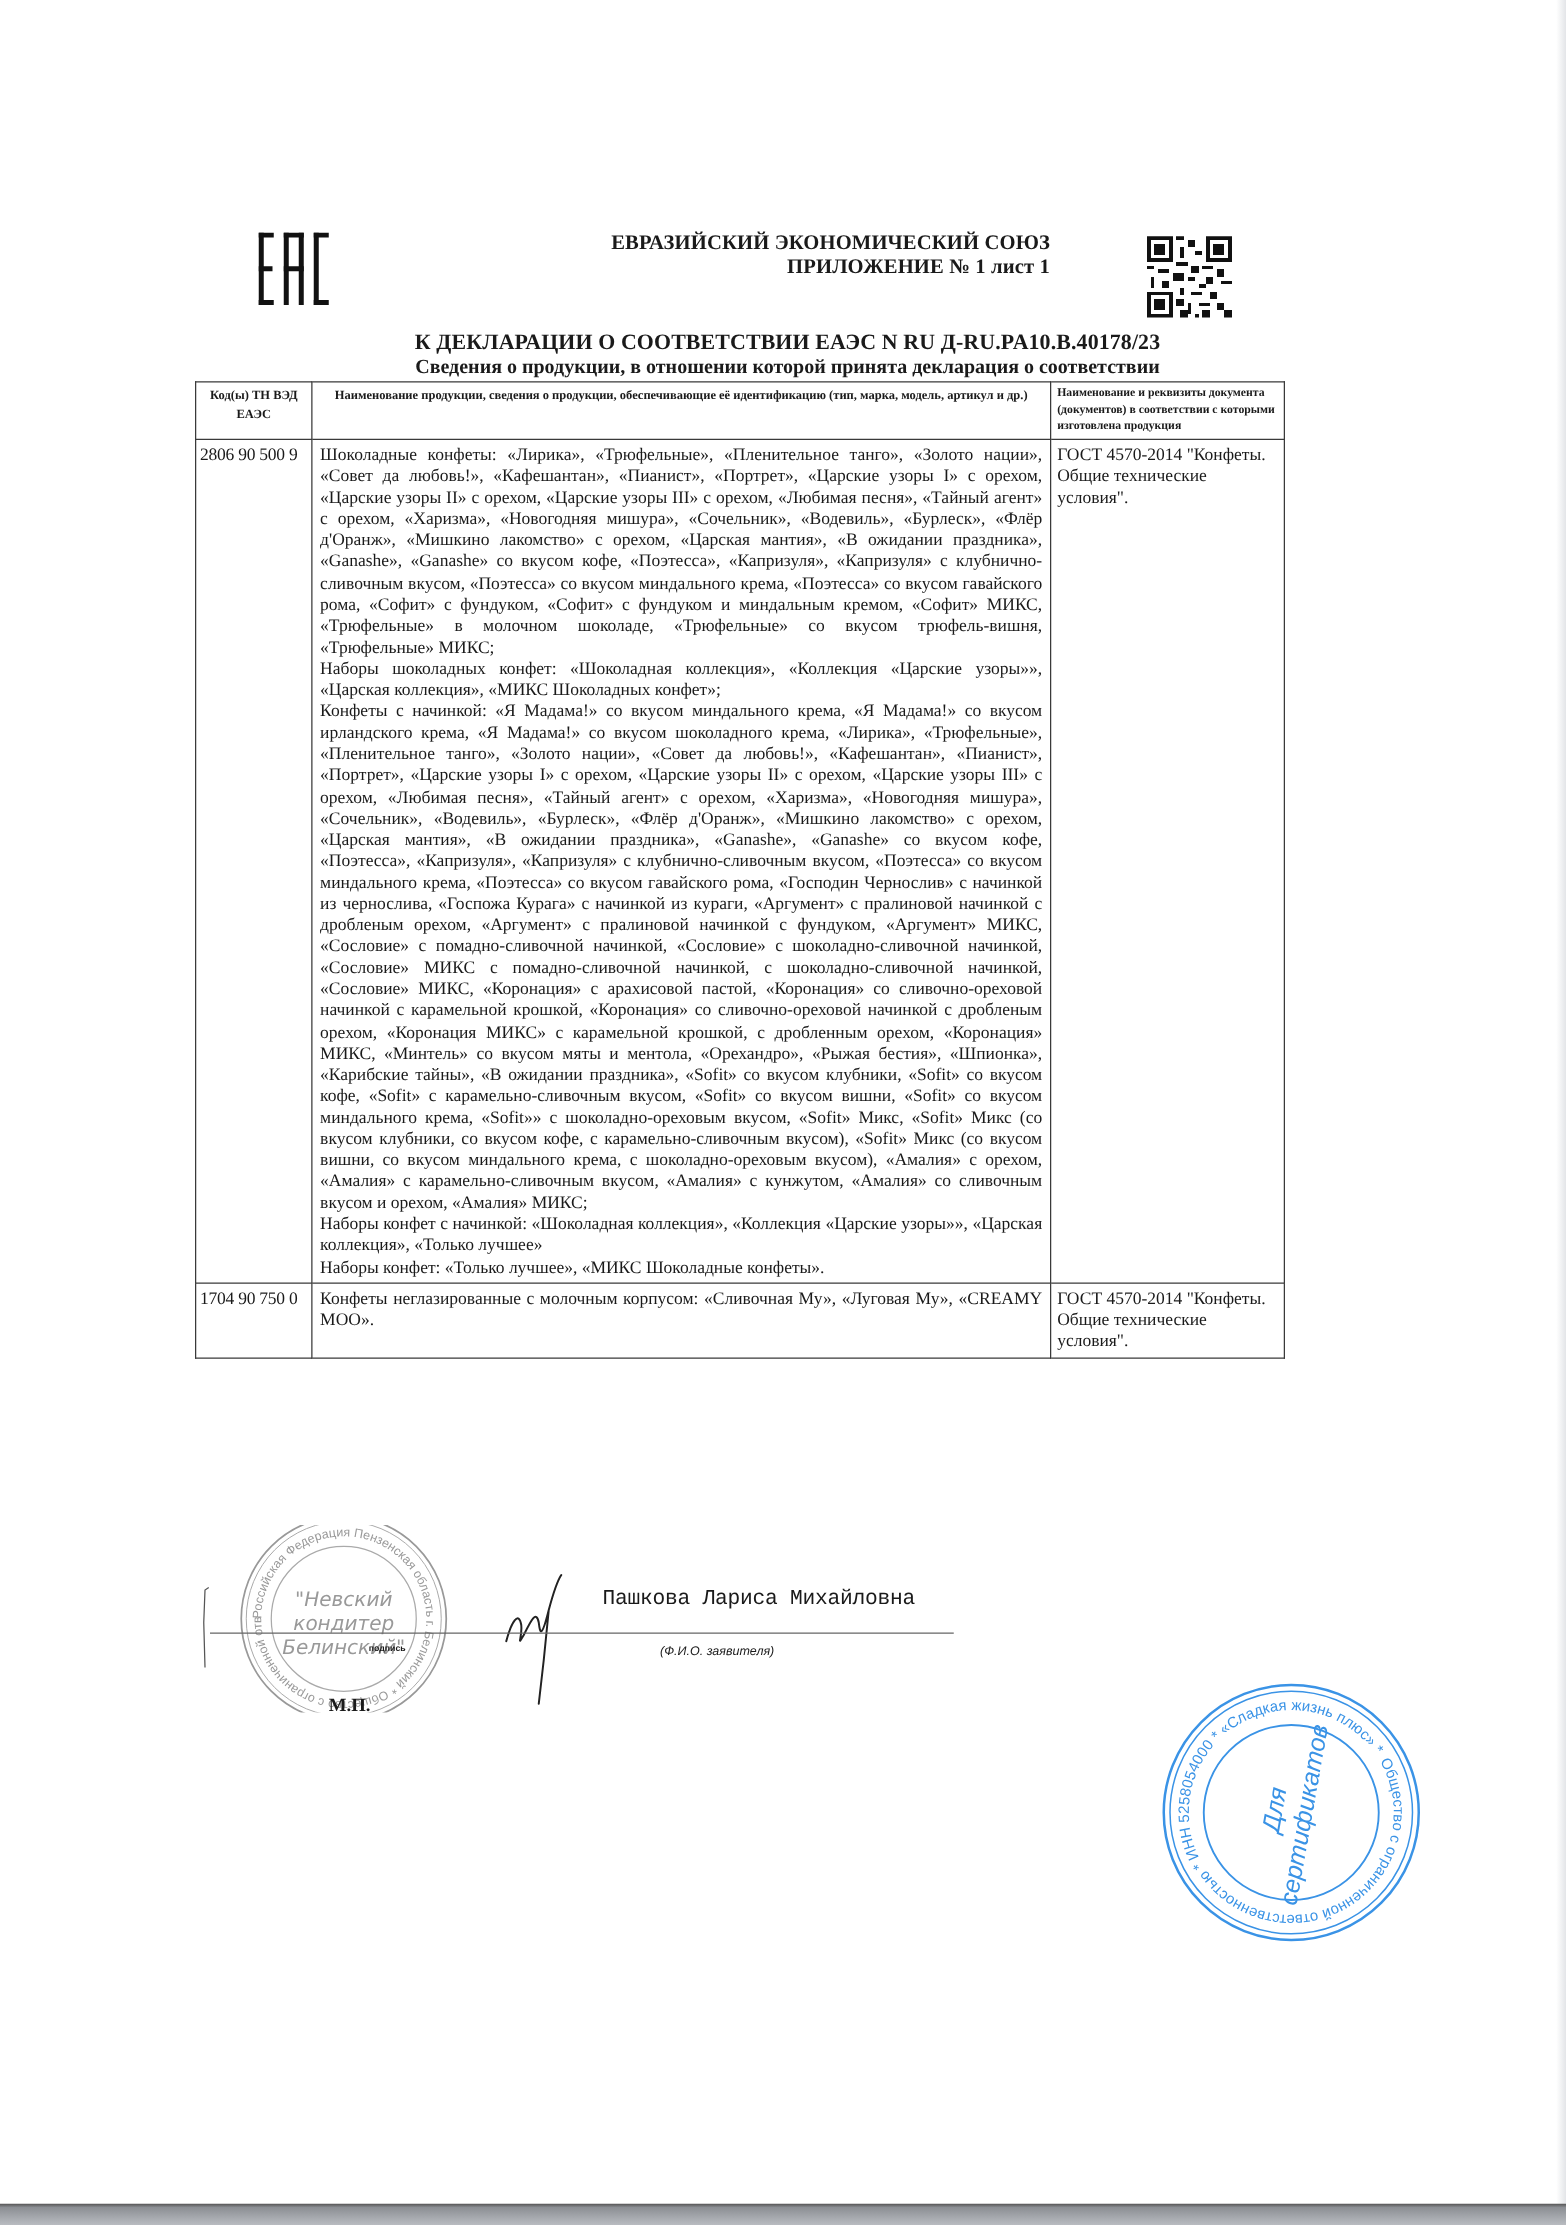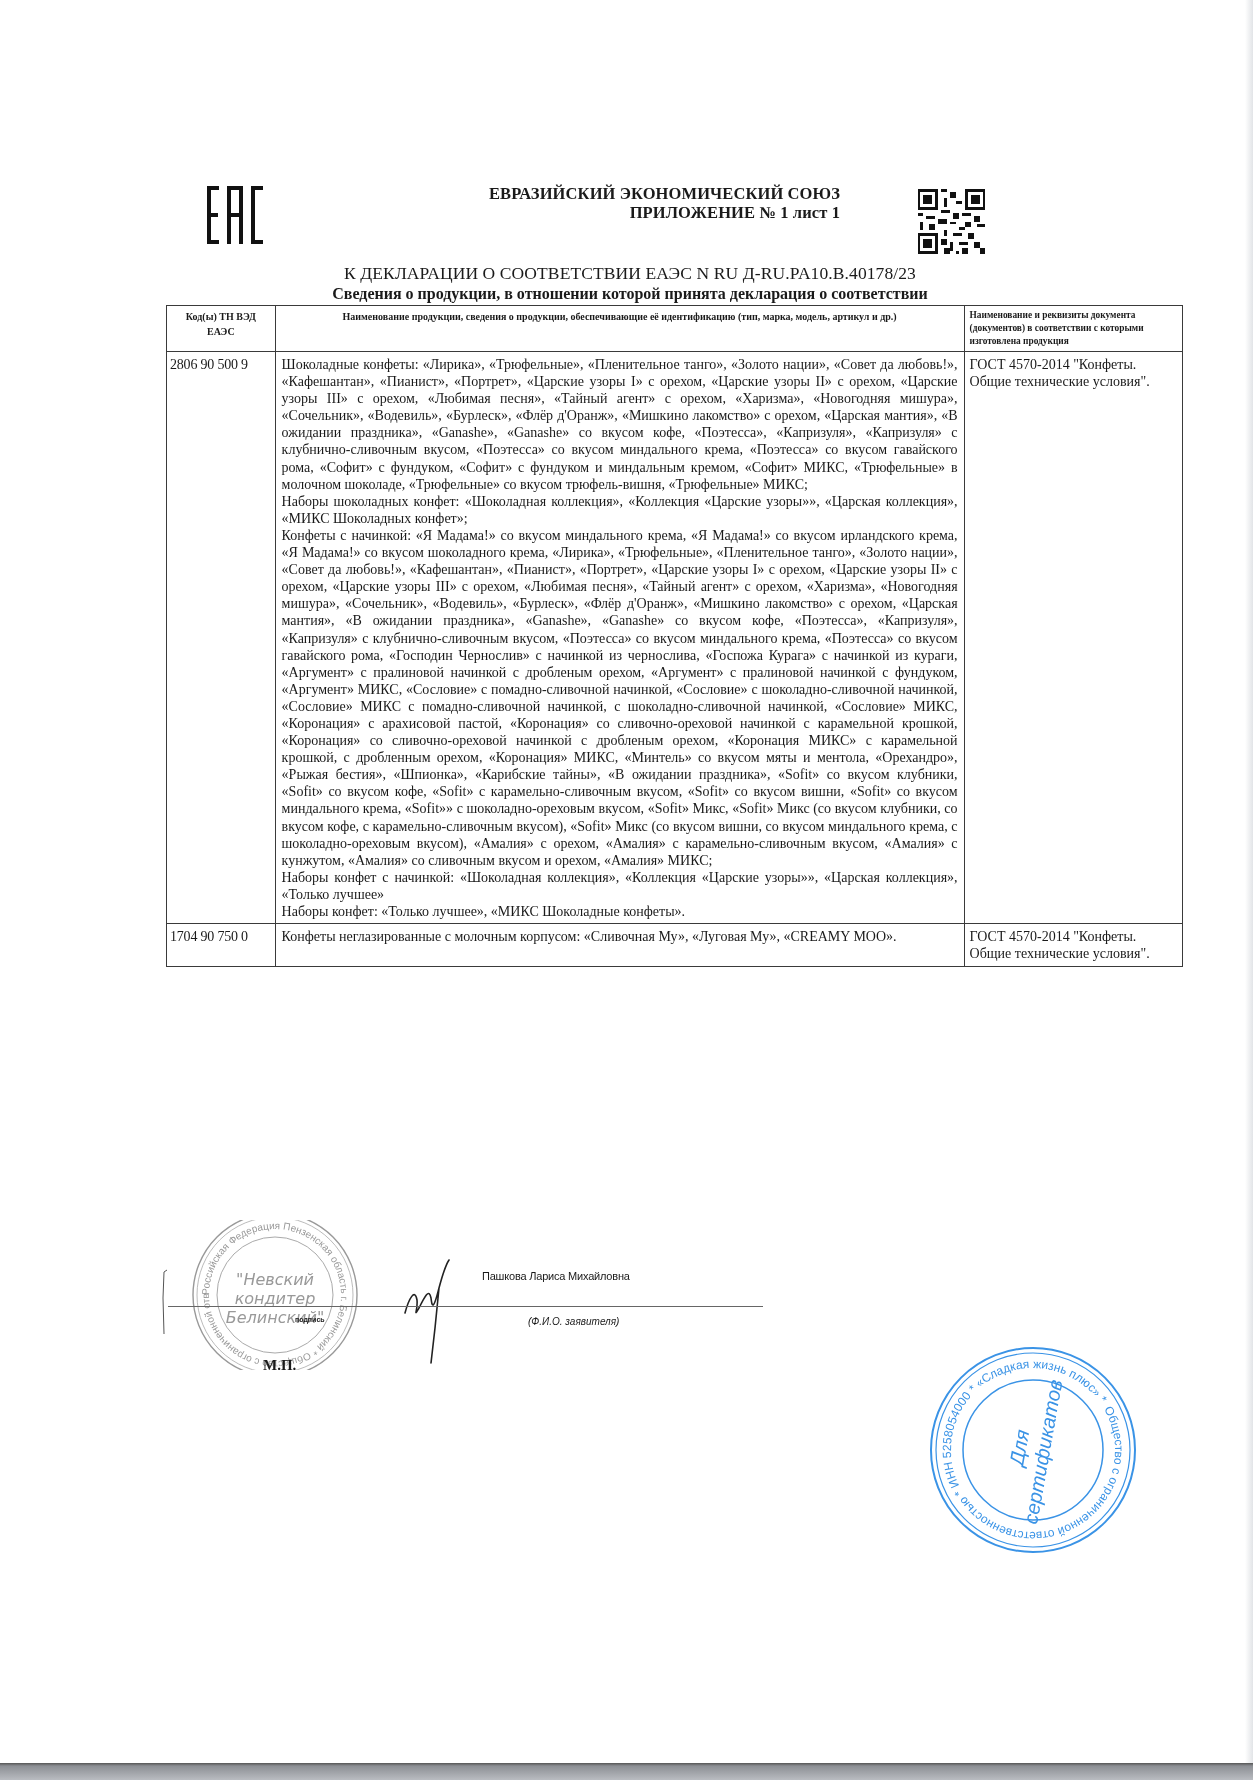--- a/index.html
+++ b/index.html
@@ -8,36 +8,36 @@
   .bottom-shadow { position:absolute; left:0; top:1763px; width:1253px; height:17px;
                    background:linear-gradient(#555 0, #8c8f94 3px, #b9bcc1 100%); }
   .right-edge { position:absolute; right:0; top:0; width:8px; height:1765px;
                 background:linear-gradient(90deg, #fff, #e2e4e7); }
   .eac-logo { position:absolute; left:205px; top:186px; width:60px; height:58px; display:flex; gap:4px; }
   .eac-logo svg { width:60px; height:58px; }
   .header-title { position:absolute; left:360px; top:184px; width:480px; text-align:right;
                   font-size:16.5px; font-weight:bold; line-height:19px; letter-spacing:0.1px; }
   .qr { position:absolute; left:917px; top:189px; width:69px; height:65px; }
   .decl-title { position:absolute; left:230px; top:263px; width:800px; text-align:center;
-                font-size:17.5px; font-weight:normal; letter-spacing:0.1px; }
+                font-size:17.5px; font-weight:bold; letter-spacing:0.1px; }
   .decl-subtitle { position:absolute; left:230px; top:285px; width:800px; text-align:center;
                    font-size:16px; font-weight:bold; }
-  table.prod { position:absolute; left:166px; top:305px; width:1017px; border-collapse:collapse;
+  table.prod { position:absolute; left:156px; top:305px; width:872px; border-collapse:collapse;
                table-layout:fixed; }
   table.prod td, table.prod th { border:1.5px solid #3a3a3a; vertical-align:top; }
   th.h { font-weight:bold; font-size:10px; line-height:15px; padding:3px 5px; }
   th.h1 { width:79px; text-align:center; }
   th.h2 { width:560px; text-align:center; font-size:10px; }
   th.h3 { width:170px; text-align:left; font-size:9.4px; line-height:13px; }
   td.code { font-size:14px; padding:4px 3px 0 3px; line-height:17px; letter-spacing:-0.2px; }
   td.desc { font-size:14px; line-height:17.1px; padding:4px 6px 3px 6px; text-align:justify; }
   td.doc { font-size:14px; line-height:17px; padding:4px 5px; }
   .desc p { margin:0; }
   .desc b { font-weight:normal; }
-  .sign-name { position:absolute; left:482px; top:1270px; font-size:11px; font-family:Liberation Sans, sans-serif; letter-spacing:-0.2px; }
+  .sign-name { position:absolute; left:482px; top:1270px; font-size:17px; font-family:Liberation Mono, monospace; letter-spacing:-0.2px; }
   .sign-line { position:absolute; left:168px; top:1306px; width:595px; border-top:1px solid #666; }
   .sign-caption { position:absolute; left:528px; top:1316px; font-size:10px; font-family:"Liberation Sans", sans-serif;font-style:italic; }
   .sig-caption { position:absolute; left:295px; top:1316px; font-size:7px; font-family:"Liberation Sans", sans-serif; font-weight:bold; }
   .mp { position:absolute; left:263px; top:1334px; font-size:15px; font-weight:bold;margin-top:23px; }
   .stamp-left { position:absolute; left:180px; top:1220px; width:190px; height:150px; }
   .stamp-right { position:absolute; left:926px; top:1343px; width:215px; height:215px; }
   .signature { position:absolute; left:395px; top:1258px; width:65px; height:110px; }
   .margin-mark { position:absolute; left:160px; top:1268px; width:8px; height:68px; }
 </style>
 </head>

